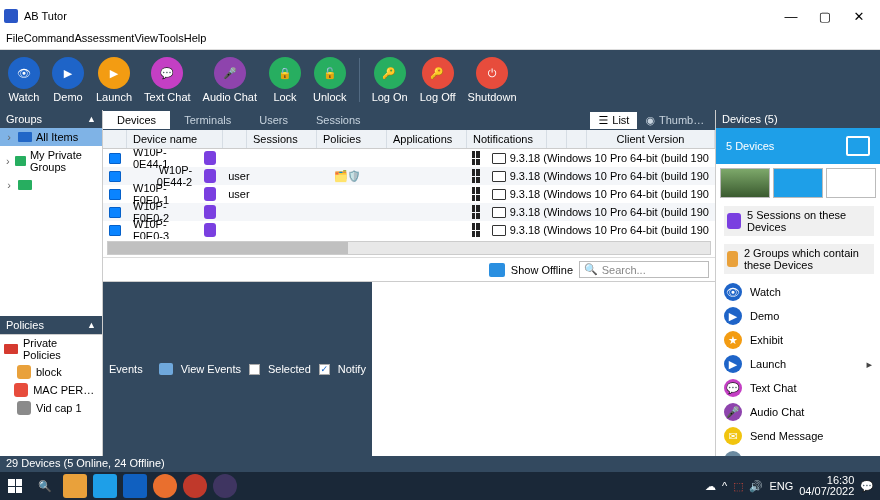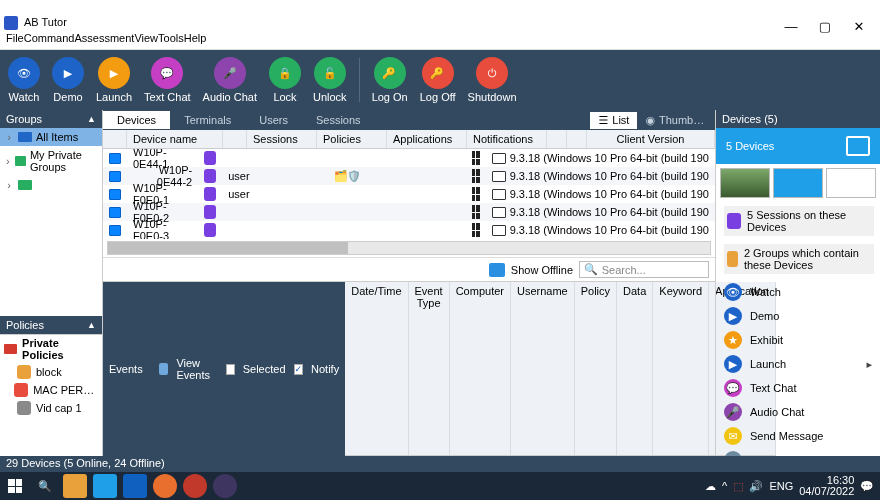--- a/index.html
+++ b/index.html
@@ -1,37 +1,37 @@
 <!DOCTYPE html>
 <html><head>
 <meta charset="utf-8">
 <style>
 *{margin:0;padding:0;box-sizing:border-box;font-family:"Segoe UI",Tahoma,sans-serif;font-size:11px}
 body{width:880px;height:500px;overflow:hidden;background:#fff;display:flex;flex-direction:column}
-.titlebar{height:22px;display:flex;align-items:flex-start;padding:16px 4px;background:#fff}
+.titlebar{height:22px;display:flex;align-items:center;padding:16px 4px;background:#fff}
 .titlebar .logo{width:14px;height:14px;background:#2a56c6;border-radius:2px;margin-right:6px}
 .titlebar .title{flex:1}
 .winbtn{width:34px;height:20px;display:flex;align-items:center;justify-content:center;font-size:13px}
 .menubar{height:18px;display:flex;gap:0;padding:0 6px;border-bottom:1px solid #ddd}
 .menubar span{cursor:default}
 .toolbar{height:60px;background:#33495f;display:flex;align-items:center;padding:4px 8px;gap:12px}
 .tbtn{display:flex;flex-direction:column;align-items:center;color:#fff;font-size:10px;gap:2px}
 .tbtn .circ{width:32px;height:32px;border-radius:50%;display:flex;align-items:center;justify-content:center}
 .tsep{width:1px;height:44px;background:#526a82}
 .main{flex:1;display:flex;min-height:0}
 .leftcol{width:103px;display:flex;flex-direction:column;border-right:1px solid #ccc}
 .panelhdr{background:#33495f;color:#fff;padding:3px 6px;display:flex;align-items:center;justify-content:space-between;font-size:11px}
 .grouplist{flex:0 0 auto}
 .grow{display:flex;align-items:center;gap:4px;padding:3px 4px}
 .grow.sel{background:#7fb3e6}
 .expander{width:10px;text-align:center;color:#666}
 .fld{width:14px;height:10px;border-radius:1px}
 .policieslist{flex:1;overflow:auto;border-top:1px solid #ccc}
 .prow{display:flex;align-items:center;gap:5px;padding:2px 4px}
-.prow.hdr{font-weight:700}
+.prow.hdr{font-weight:400}
 .picon{width:14px;height:14px;border-radius:3px;flex-shrink:0}
 .midcol{flex:1;display:flex;flex-direction:column;min-width:0}
 .tabbar{background:#33495f;display:flex;align-items:center;height:20px}
 .tab{padding:3px 14px;color:#c7d3de;font-size:11px}
 .tab.active{background:#fff;color:#000}
 .tabbar .spacer{flex:1}
 .viewbtn{display:flex;align-items:center;gap:4px;padding:2px 8px;color:#c7d3de}
 .viewbtn.active{background:#fff;color:#000}
 .colhdr{display:flex;background:#eef2f6;border-bottom:1px solid #ccc}
 .colhdr>div{padding:3px 6px;border-right:1px solid #d6dde4;font-size:11px}
@@ -386,30 +386,20 @@
       <div class="evhdr">
         <span>Events</span>
         <span class="sp"></span>
         <span style="width:14px;height:12px;background:#6fa8dc;border-radius:2px"></span>
         <span>View Events</span>
         <span class="chk"></span>
         <span>Selected</span>
         <span class="chk">✓</span>
         <span>Notify</span>
       </div>
-      <div class="evcols" id="evcols">
-          <div>Date/Time</div>
-          <div>Event Type</div>
-          <div>Computer</div>
-          <div>Username</div>
-          <div>Policy</div>
-          <div>Data</div>
-          <div>Keyword</div>
-          <div>Application</div>
-        </div>
       <div style="flex:1"></div>
     </div>
   </div>
 
   <div class="rightcol">
     <div class="devhdrR">
       <span>Devices (5)</span>
     </div>
     <div class="bigsel">
       <span>5 Devices</span>

